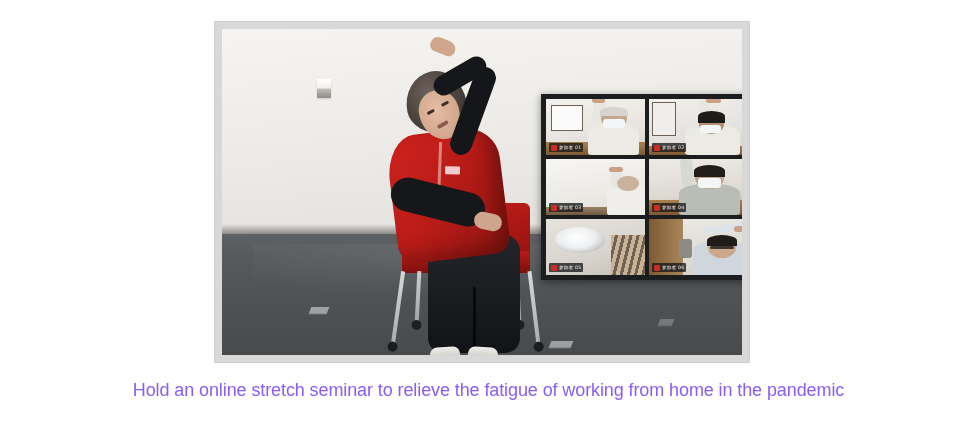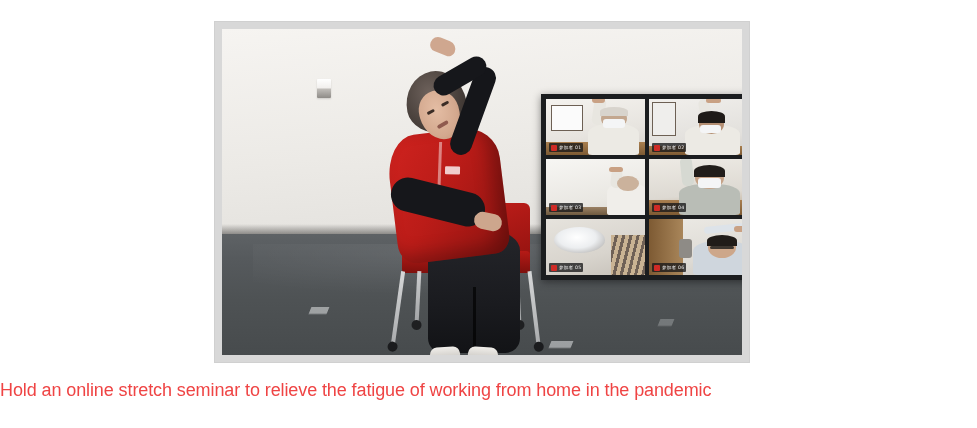--- a/index.html
+++ b/index.html
@@ -343,24 +343,24 @@
     right: 0; top: 28%;
     width: 34%; height: 72%;
     background: repeating-linear-gradient(104deg,#c9b393 0 4px,#6f6156 4px 7px);
   }
 
   
   .caption {
     position: absolute;
     left: 0; right: 0;
     top: 380px;
-    text-align: left;
+    text-align: center;
     font-family: "Liberation Sans", sans-serif;
     font-size: 18px;
-    color: #ef4444;
+    color: #8b5cf6;
     letter-spacing: -.1px;
   }
 </style>
 </head>
 <body>
 
 <div class="figure">
   <div class="photo-frame">
     <div class="photo" title="Instructor in red jacket leading a seated side-stretch in a studio, with a six-person video call grid overlaid at right">
 

